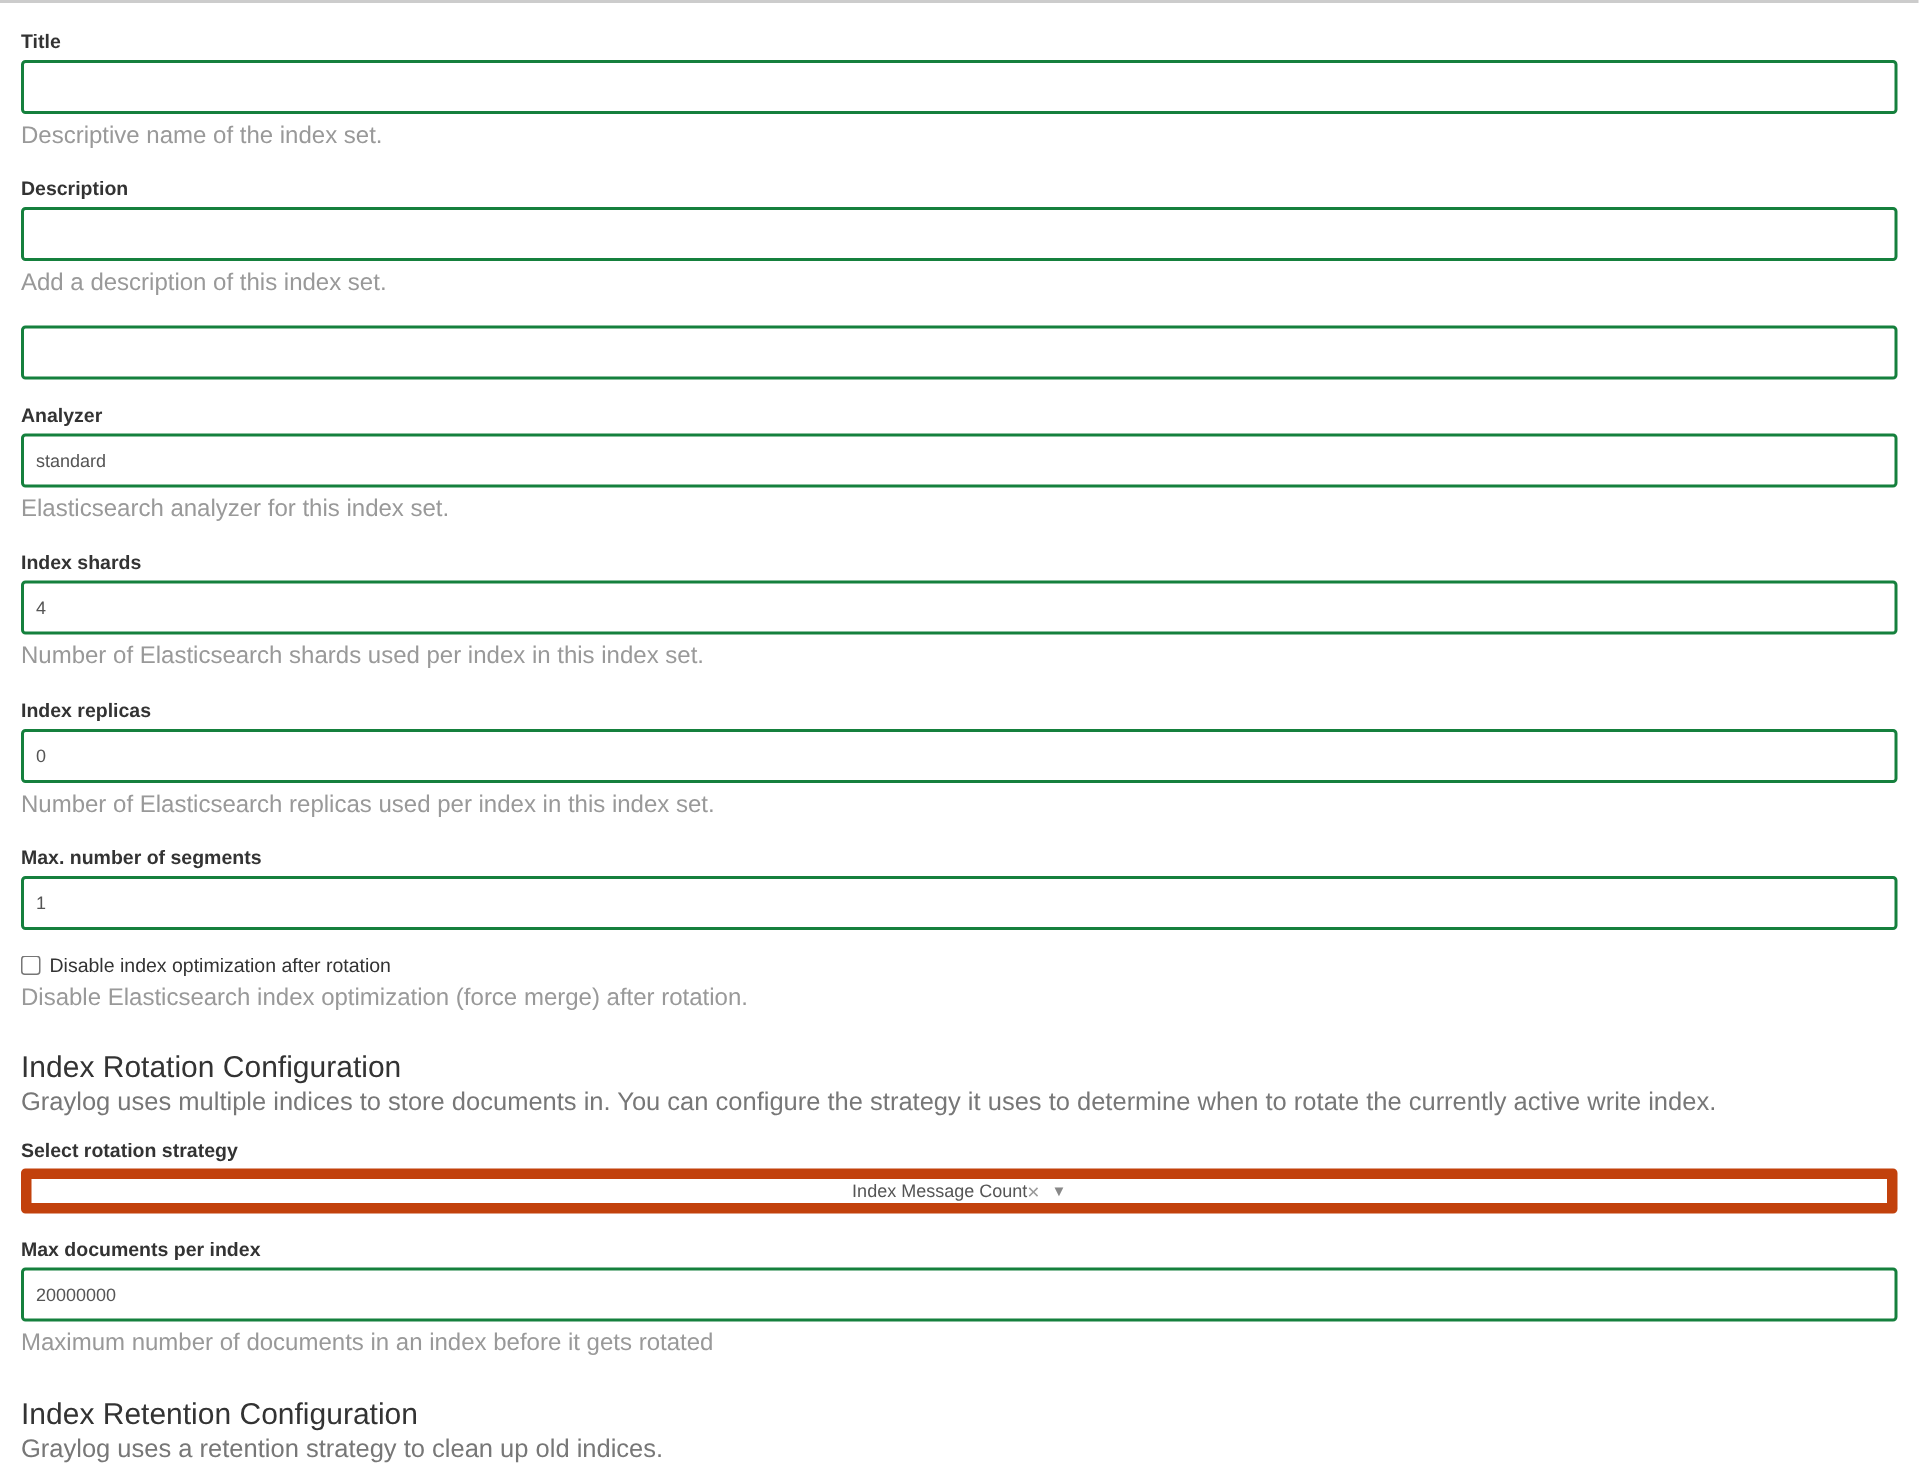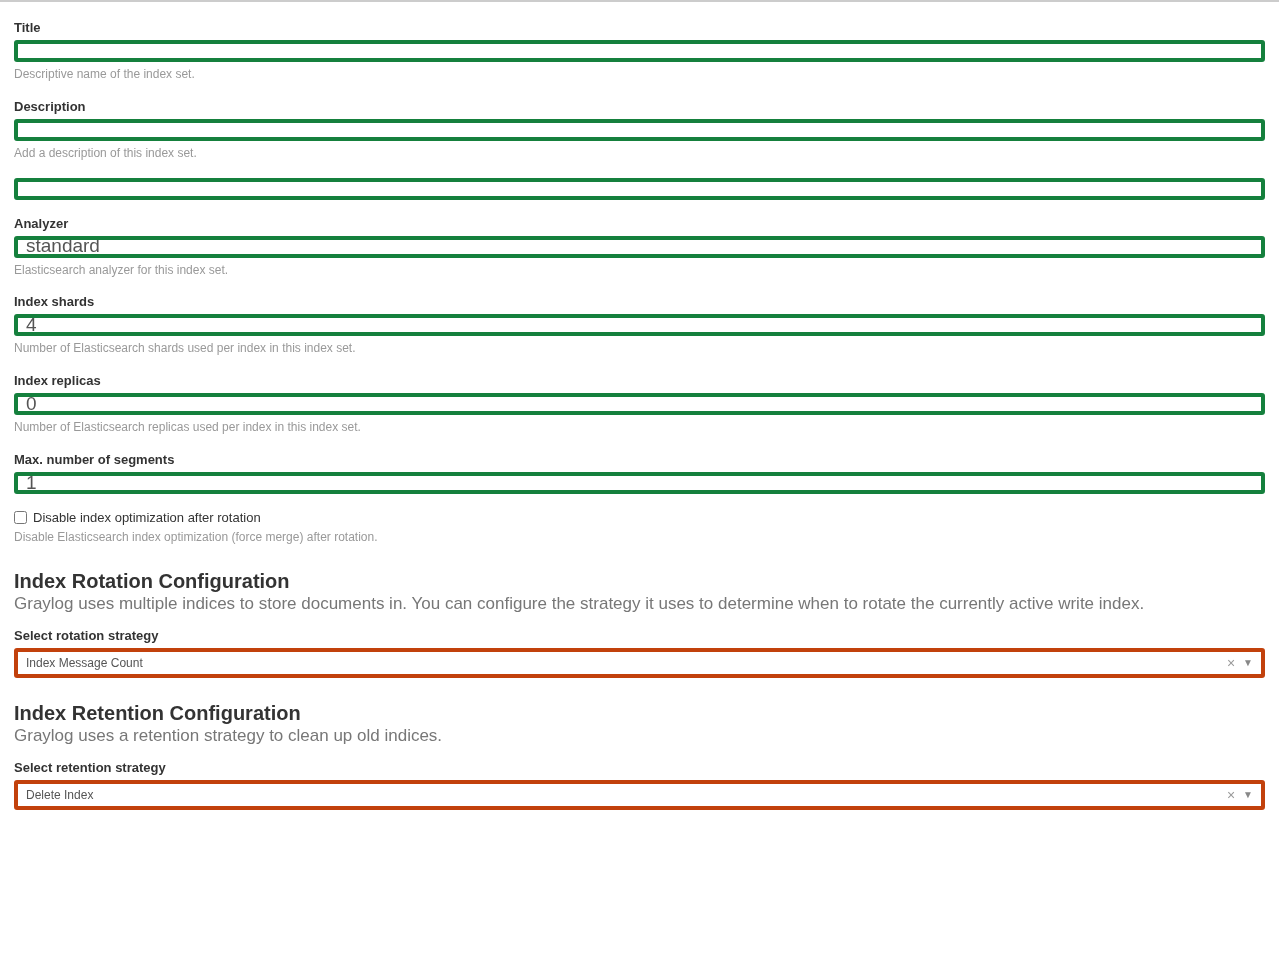--- a/index.html
+++ b/index.html
@@ -24,42 +24,42 @@
     }
     label.field-label {
       display: block;
       font-weight: 700;
       color: #333;
       font-size: 13px;
       margin-bottom: 5px;
     }
     .form-control {
       width: 100%;
-      height: 22px;
+      height: 36px;
       padding: 4px 8px;
-      font-size: 19px;
+      font-size: 12px;
       line-height: 1.4;
       color: #555;
       background-color: #fff;
-      border: 4px solid #15803d;
+      border: 2px solid #15803d;
       border-radius: 3px;
       outline: none;
     }
     .help-text {
       color: #999;
-      font-size: 12px;
+      font-size: 16px;
       margin-top: 4px;
       line-height: 1.4;
     }
     .help-text b {
       font-weight: 700;
     }
     h3.section-heading {
       font-size: 20px;
-      font-weight: 700;
+      font-weight: 400;
       color: #333;
       margin-bottom: 1px;
     }
     .section-desc {
       color: #777;
       font-size: 17px;
       margin-bottom: 14px;
     }
     .checkbox-row {
       display: flex;
@@ -80,25 +80,25 @@
       position: relative;
       width: 100%;
     }
     .select-box {
       width: 100%;
       height: 30px;
       padding: 5px 8px;
       font-size: 12px;
       color: #555;
       background: #fff;
-      border: 4px solid #c2410c;
+      border: 7px solid #c2410c;
       border-radius: 3px;
       display: flex;
       align-items: center;
-      justify-content: space-between;
+      justify-content: center;
       cursor: pointer;
     }
     .select-icons {
       display: flex;
       align-items: center;
       gap: 8px;
       color: #999;
       font-size: 12px;
     }
     .select-icons .clear {
@@ -171,20 +171,25 @@
       <div class="select-box">
         <span>Index Message Count</span>
         <span class="select-icons">
           <span class="clear">×</span>
           <span class="caret">▼</span>
         </span>
       </div>
     </div>
   </div>
 
+  <div class="form-group">
+    <label class="field-label">Max documents per index</label>
+    <input type="text" class="form-control" value="20000000" style="">
+    <div class="help-text">Maximum number of documents in an index before it gets rotated</div>
+  </div>
 </div>
 
 <div class="section-group">
   <h3 class="section-heading">Index Retention Configuration</h3>
   <div class="section-desc">Graylog uses a retention strategy to clean up old indices.</div>
 
   <div class="form-group">
     <label class="field-label">Select retention strategy</label>
     <div class="select-wrap">
       <div class="select-box">

